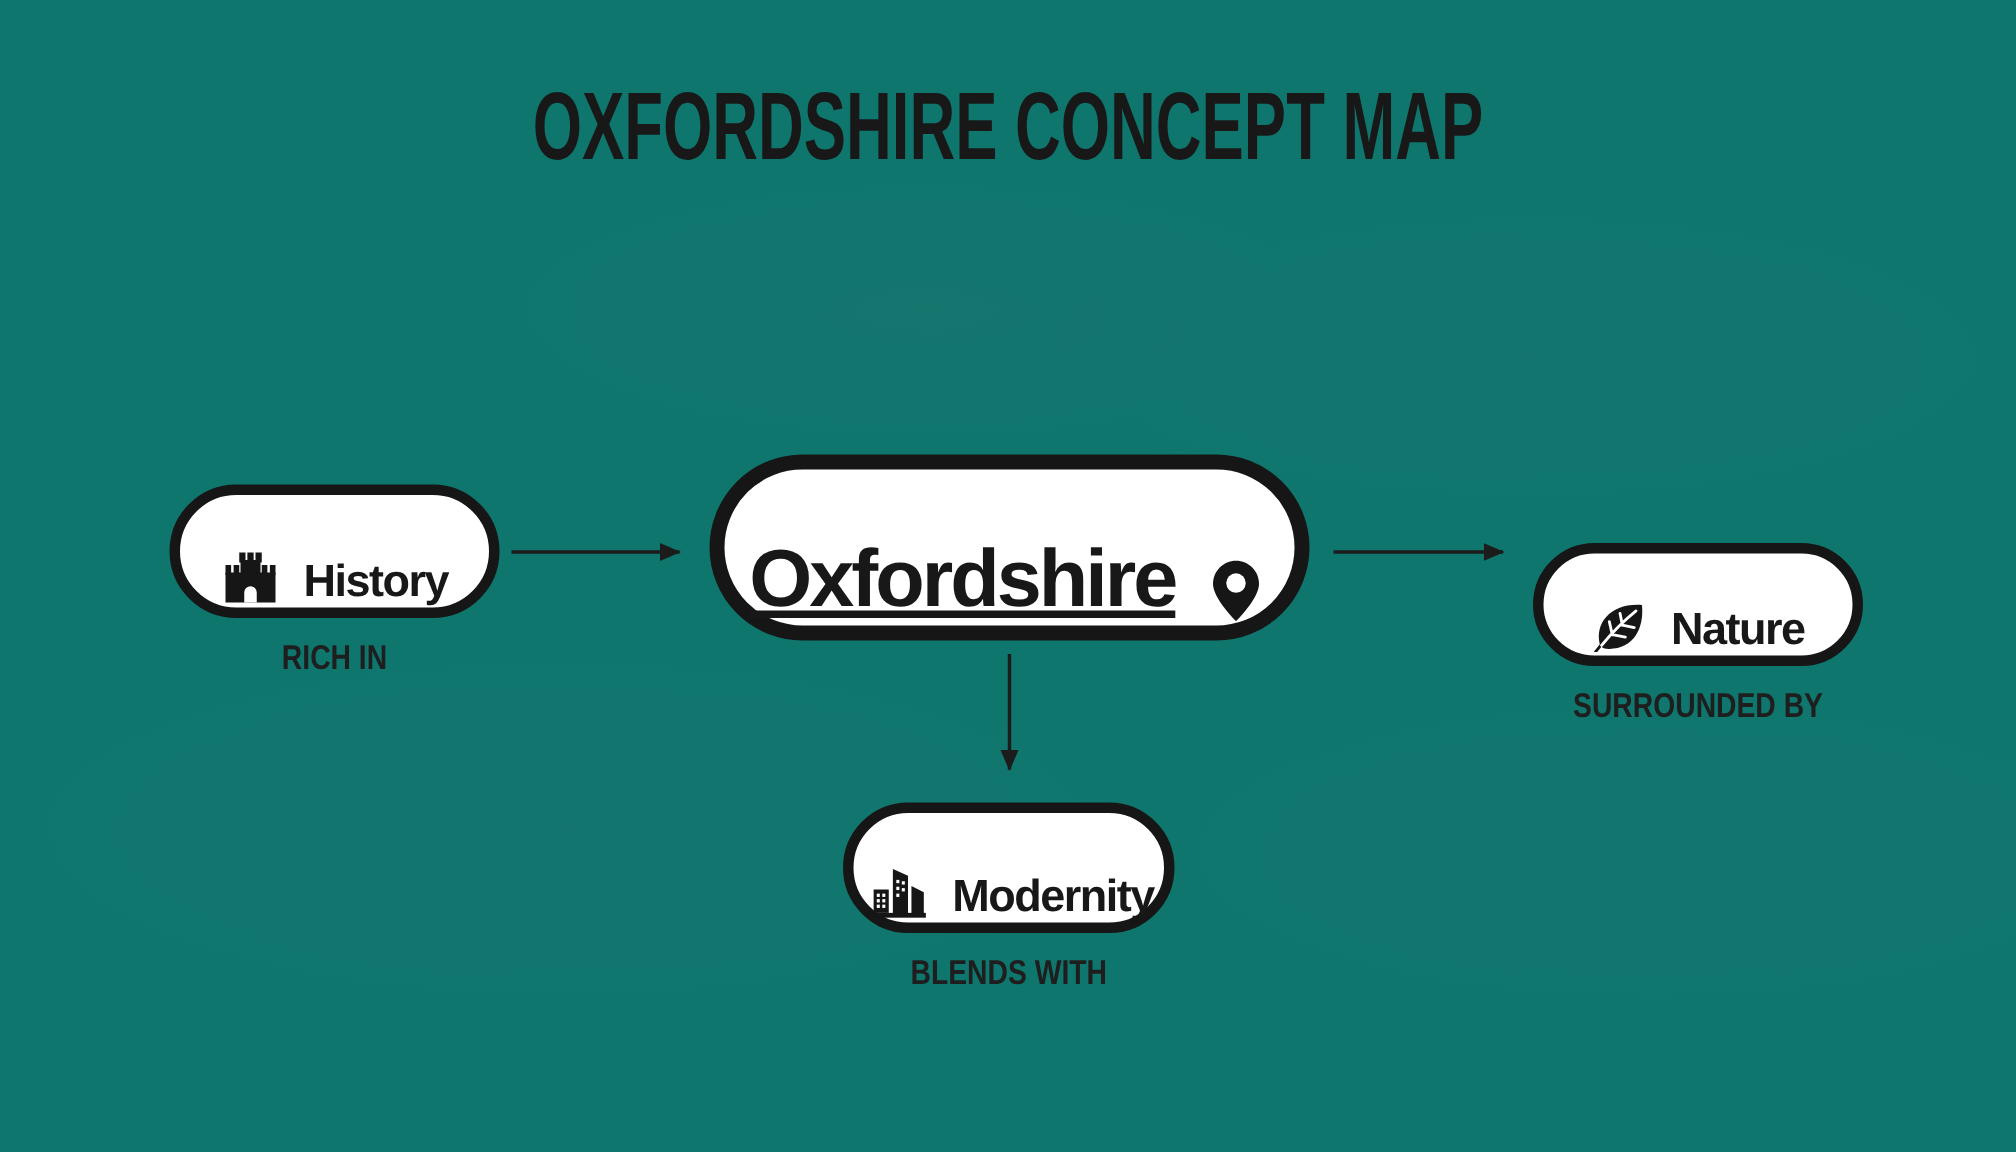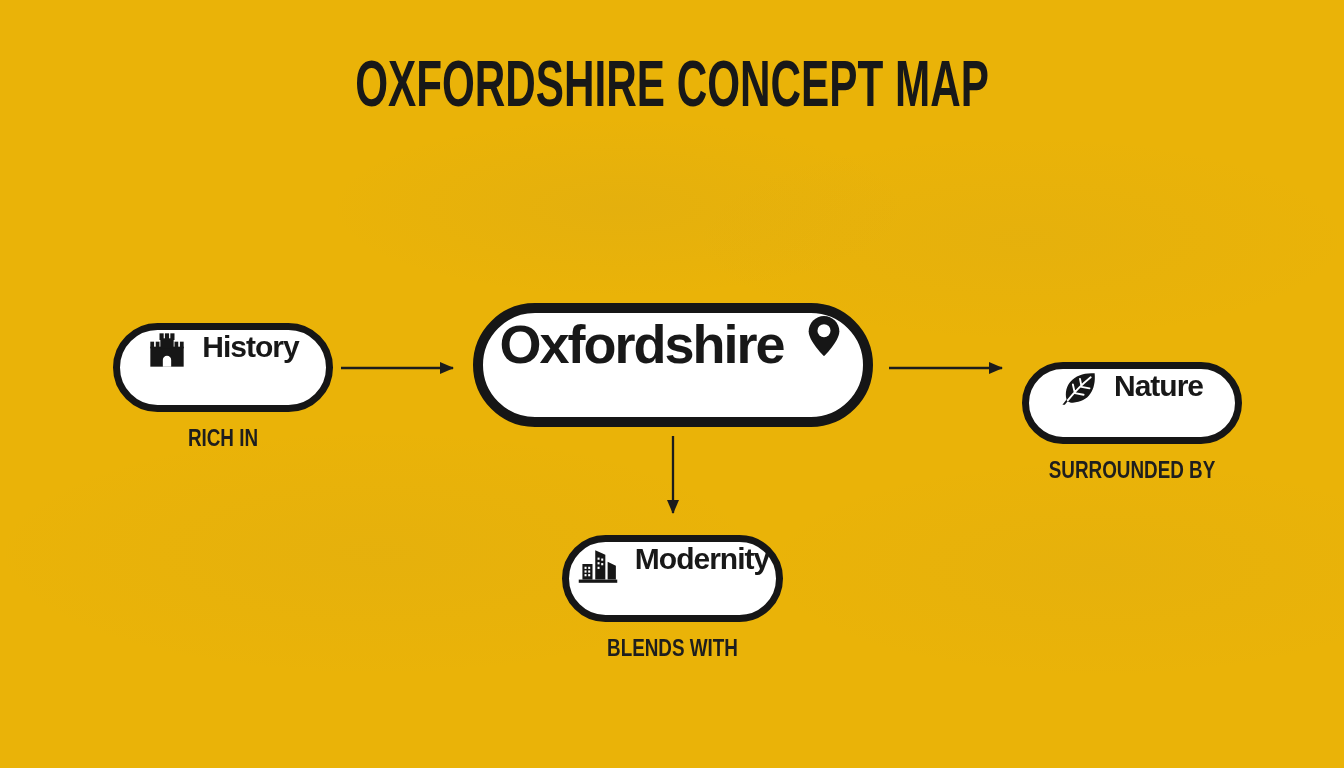--- a/index.html
+++ b/index.html
@@ -6,21 +6,21 @@
     margin: 0;
     padding: 0;
     background: #ffffff;
     font-family: "Liberation Sans", "DejaVu Sans", sans-serif;
   }
   .canvas {
     position: relative;
     width: 1344px;
     height: 768px;
     overflow: hidden;
-    background: #eab308;
+    background: #0f766e;
     color: #181818;
   }
   .bg-texture {
     position: absolute;
     inset: 0;
     background:
       radial-gradient(ellipse 420px 130px at 46% 27%, rgba(120,118,112,0.05), transparent 70%),
       radial-gradient(ellipse 480px 150px at 76% 31%, rgba(120,118,112,0.04), transparent 70%),
       radial-gradient(ellipse 560px 180px at 28% 72%, rgba(120,118,112,0.04), transparent 70%),
       radial-gradient(ellipse 500px 160px at 82% 74%, rgba(120,118,112,0.035), transparent 70%);
@@ -47,21 +47,21 @@
     left: 0;
     top: 0;
     pointer-events: none;
   }
   .node-group {
     position: absolute;
   }
   .pill {
     box-sizing: border-box;
     display: flex;
-    align-items: flex-start;
+    align-items: flex-end;
     justify-content: center;
     gap: 15px;
     background: #ffffff;
     border: 7px solid #161616;
     border-radius: 999px;
   }
   .pill-lg {
     border-width: 10px;
     gap: 17px;
   }
@@ -93,21 +93,21 @@
     display: inline-flex;
     align-items: center;
     justify-content: center;
     color: #161616;
     flex: 0 0 auto;
   }
   
   .group-history   { left: 113px;  top: 323px; width: 220px; }
   .group-history .pill   { width: 220px; height: 89px; }
   .group-center    { left: 473px;  top: 303px; width: 400px; }
-  .group-center .pill    { width: 400px; height: 124px; }
+  .group-center .pill    { width: 400px; height: 124px; text-decoration: underline; }
   .group-nature    { left: 1022px; top: 328px; width: 220px; margin-top: 34px; }
   .group-nature .pill    { width: 220px; height: 82px; }
   .group-modernity { left: 562px;  top: 535px; width: 221px; }
   .group-modernity .pill { width: 221px; height: 87px; }
 </style>
 </head>
 <body>
 
 <div class="canvas">
 

